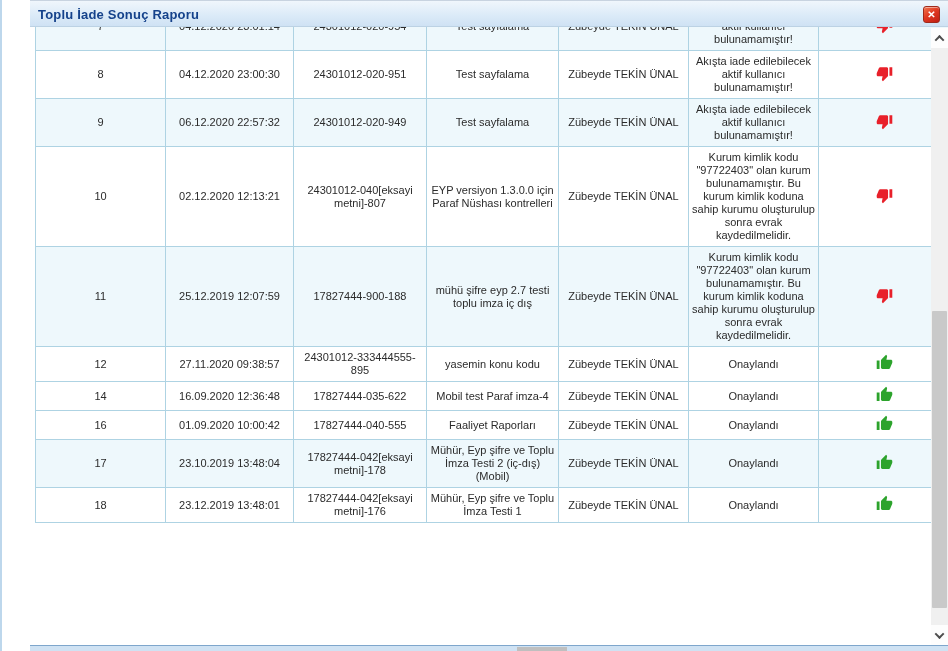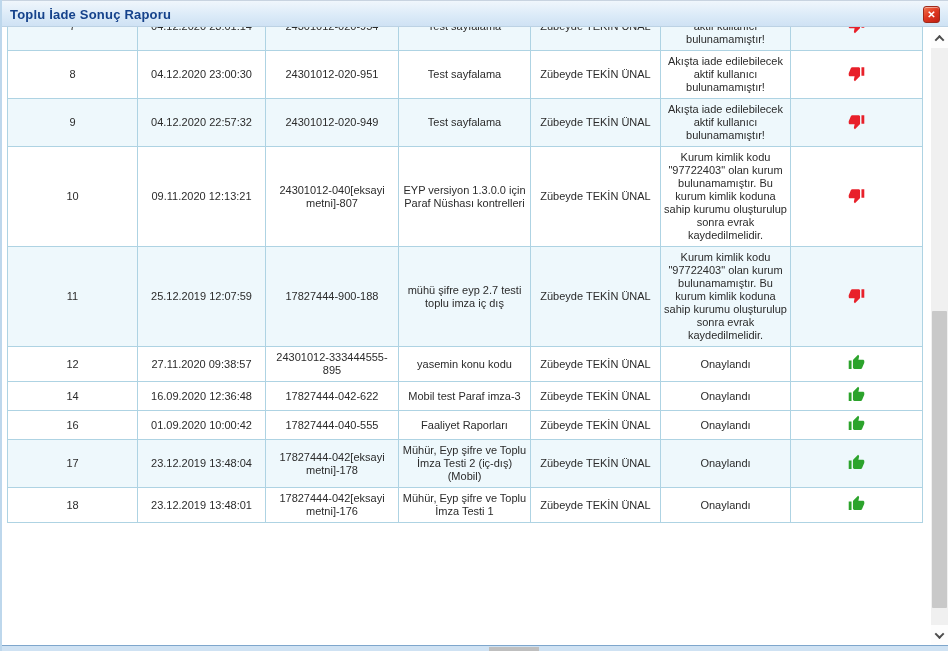--- a/index.html
+++ b/index.html
@@ -1,20 +1,20 @@
 <!DOCTYPE html>
 <html style="--thumb-up: #2ca32c; --thumb-down: #e8202a;"><head>
 <meta charset="utf-8">
 <style>
   * { margin:0; padding:0; box-sizing:border-box; }
   html,body { width:948px; height:651px; overflow:hidden; }
   body { font-family:"Liberation Sans", sans-serif; background:#fff; }
 
   .window { position:relative; width:948px; height:651px; background:#fff;
-            border-left:2px solid #bdd7ec; }
+            border-left:2px solid #bdd7ec;padding-left:28px; }
 
   
   .titlebar { position:relative; height:27px;
               background:linear-gradient(#f0f6fc, #dcebf8 55%, #cfe2f4);
               border-top:1px solid #c8d3e0; border-bottom:1px solid #bcd2e4; }
   .titlebar .title { position:absolute; left:8px; top:6px;
                      font-size:13px; font-weight:bold; color:#15428b; letter-spacing:.2px; }
   .close-btn { position:absolute; right:8px; top:5px; width:17px; height:17px;
                border-radius:3px; border:1px solid #9e2a1c; cursor:pointer;
                background:linear-gradient(145deg,#f2764f 0%, #e03a23 45%, #c01d12 100%);
@@ -98,32 +98,32 @@
               <td>24301012-020-951</td>
               <td>Test sayfalama</td>
               <td>Zübeyde TEKİN ÜNAL</td>
               <td>Akışta iade edilebilecek aktif kullanıcı bulunamamıştır!</td>
               <td><span class="thumb down"><svg width="17" height="17" viewBox="0 0 24 24">
                     <path fill="currentColor" d="M1 21h4V9H1v12zm22-11c0-1.1-.9-2-2-2h-6.31l.95-4.57.03-.32c0-.41-.17-.79-.44-1.06L14.17 1 7.58 7.59C7.22 7.95 7 8.45 7 9v10c0 1.1.9 2 2 2h9c.83 0 1.54-.5 1.84-1.22l3.02-7.05c.09-.23.14-.47.14-.73v-2z"></path>
                   </svg></span></td>
             </tr>
             <tr class="alt">
               <td>9</td>
-              <td>04.12.2020 22:57:32</td>
+              <td>06.12.2020 22:57:32</td>
               <td>24301012-020-949</td>
               <td>Test sayfalama</td>
               <td>Zübeyde TEKİN ÜNAL</td>
               <td>Akışta iade edilebilecek aktif kullanıcı bulunamamıştır!</td>
               <td><span class="thumb down"><svg width="17" height="17" viewBox="0 0 24 24">
                     <path fill="currentColor" d="M1 21h4V9H1v12zm22-11c0-1.1-.9-2-2-2h-6.31l.95-4.57.03-.32c0-.41-.17-.79-.44-1.06L14.17 1 7.58 7.59C7.22 7.95 7 8.45 7 9v10c0 1.1.9 2 2 2h9c.83 0 1.54-.5 1.84-1.22l3.02-7.05c.09-.23.14-.47.14-.73v-2z"></path>
                   </svg></span></td>
             </tr>
             <tr>
               <td>10</td>
-              <td>09.11.2020 12:13:21</td>
+              <td>02.12.2020 12:13:21</td>
               <td>24301012-040[eksayi metni]-807</td>
               <td>EYP versiyon 1.3.0.0 için Paraf Nüshası kontrelleri</td>
               <td>Zübeyde TEKİN ÜNAL</td>
               <td>Kurum kimlik kodu "97722403" olan kurum bulunamamıştır. Bu kurum kimlik koduna sahip kurumu oluşturulup sonra evrak kaydedilmelidir.</td>
               <td><span class="thumb down"><svg width="17" height="17" viewBox="0 0 24 24">
                     <path fill="currentColor" d="M1 21h4V9H1v12zm22-11c0-1.1-.9-2-2-2h-6.31l.95-4.57.03-.32c0-.41-.17-.79-.44-1.06L14.17 1 7.58 7.59C7.22 7.95 7 8.45 7 9v10c0 1.1.9 2 2 2h9c.83 0 1.54-.5 1.84-1.22l3.02-7.05c.09-.23.14-.47.14-.73v-2z"></path>
                   </svg></span></td>
             </tr>
             <tr class="alt">
               <td>11</td>
@@ -143,42 +143,42 @@
               <td>yasemin konu kodu</td>
               <td>Zübeyde TEKİN ÜNAL</td>
               <td>Onaylandı</td>
               <td><span class="thumb up"><svg width="17" height="17" viewBox="0 0 24 24">
                     <path fill="currentColor" d="M1 21h4V9H1v12zm22-11c0-1.1-.9-2-2-2h-6.31l.95-4.57.03-.32c0-.41-.17-.79-.44-1.06L14.17 1 7.58 7.59C7.22 7.95 7 8.45 7 9v10c0 1.1.9 2 2 2h9c.83 0 1.54-.5 1.84-1.22l3.02-7.05c.09-.23.14-.47.14-.73v-2z"></path>
                   </svg></span></td>
             </tr>
             <tr>
               <td>14</td>
               <td>16.09.2020 12:36:48</td>
-              <td>17827444-042-622</td>
-              <td>Mobil test Paraf imza-3</td>
+              <td>17827444-035-622</td>
+              <td>Mobil test Paraf imza-4</td>
               <td>Zübeyde TEKİN ÜNAL</td>
               <td>Onaylandı</td>
               <td><span class="thumb up"><svg width="17" height="17" viewBox="0 0 24 24">
                     <path fill="currentColor" d="M1 21h4V9H1v12zm22-11c0-1.1-.9-2-2-2h-6.31l.95-4.57.03-.32c0-.41-.17-.79-.44-1.06L14.17 1 7.58 7.59C7.22 7.95 7 8.45 7 9v10c0 1.1.9 2 2 2h9c.83 0 1.54-.5 1.84-1.22l3.02-7.05c.09-.23.14-.47.14-.73v-2z"></path>
                   </svg></span></td>
             </tr>
             <tr>
               <td>16</td>
               <td>01.09.2020 10:00:42</td>
               <td>17827444-040-555</td>
               <td>Faaliyet Raporları</td>
               <td>Zübeyde TEKİN ÜNAL</td>
               <td>Onaylandı</td>
               <td><span class="thumb up"><svg width="17" height="17" viewBox="0 0 24 24">
                     <path fill="currentColor" d="M1 21h4V9H1v12zm22-11c0-1.1-.9-2-2-2h-6.31l.95-4.57.03-.32c0-.41-.17-.79-.44-1.06L14.17 1 7.58 7.59C7.22 7.95 7 8.45 7 9v10c0 1.1.9 2 2 2h9c.83 0 1.54-.5 1.84-1.22l3.02-7.05c.09-.23.14-.47.14-.73v-2z"></path>
                   </svg></span></td>
             </tr>
             <tr class="alt">
               <td>17</td>
-              <td>23.12.2019 13:48:04</td>
+              <td>23.10.2019 13:48:04</td>
               <td>17827444-042[eksayi metni]-178</td>
               <td>Mühür, Eyp şifre ve Toplu İmza Testi 2 (iç-dış) (Mobil)</td>
               <td>Zübeyde TEKİN ÜNAL</td>
               <td>Onaylandı</td>
               <td><span class="thumb up"><svg width="17" height="17" viewBox="0 0 24 24">
                     <path fill="currentColor" d="M1 21h4V9H1v12zm22-11c0-1.1-.9-2-2-2h-6.31l.95-4.57.03-.32c0-.41-.17-.79-.44-1.06L14.17 1 7.58 7.59C7.22 7.95 7 8.45 7 9v10c0 1.1.9 2 2 2h9c.83 0 1.54-.5 1.84-1.22l3.02-7.05c.09-.23.14-.47.14-.73v-2z"></path>
                   </svg></span></td>
             </tr>
             <tr>
               <td>18</td>

